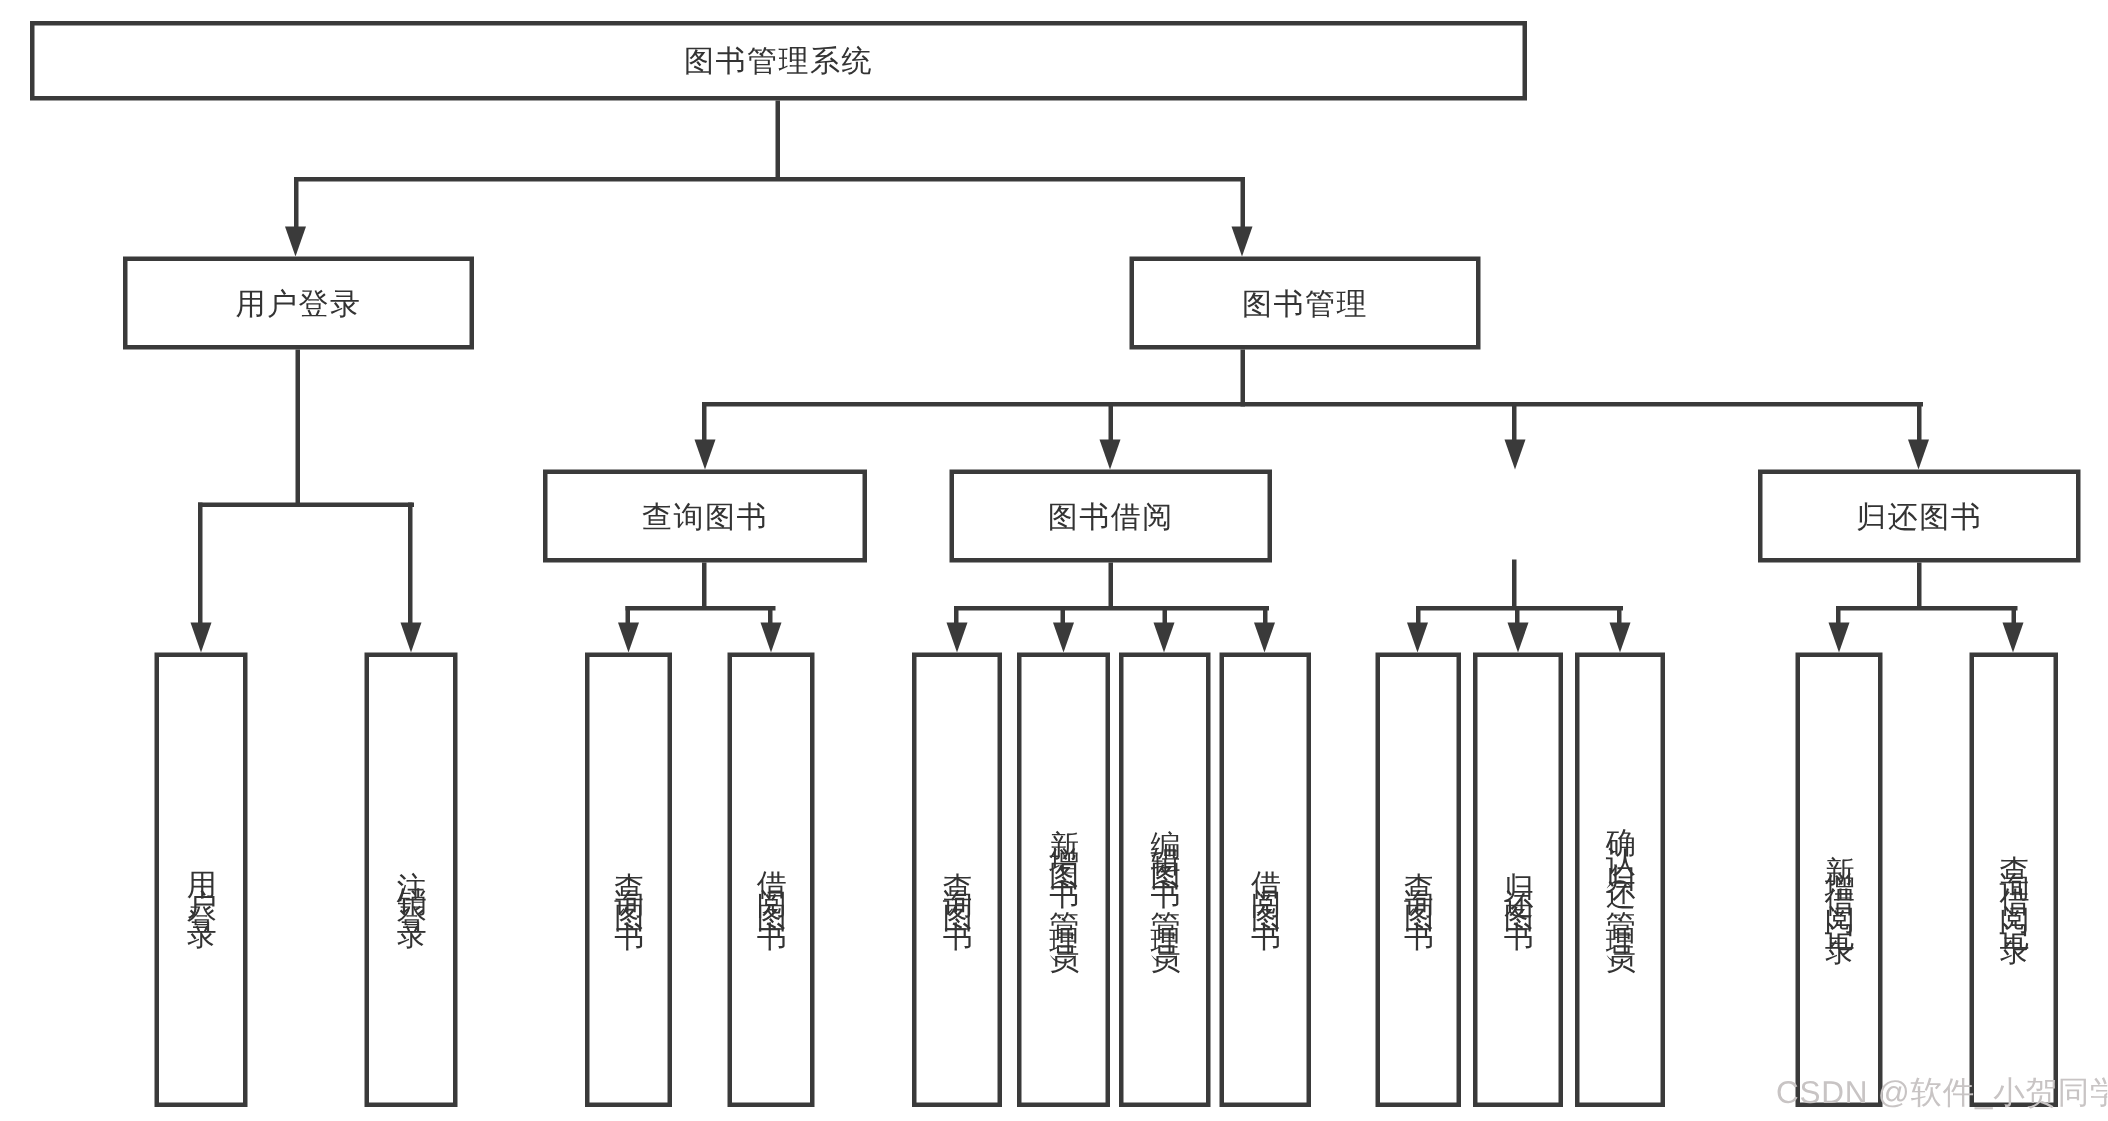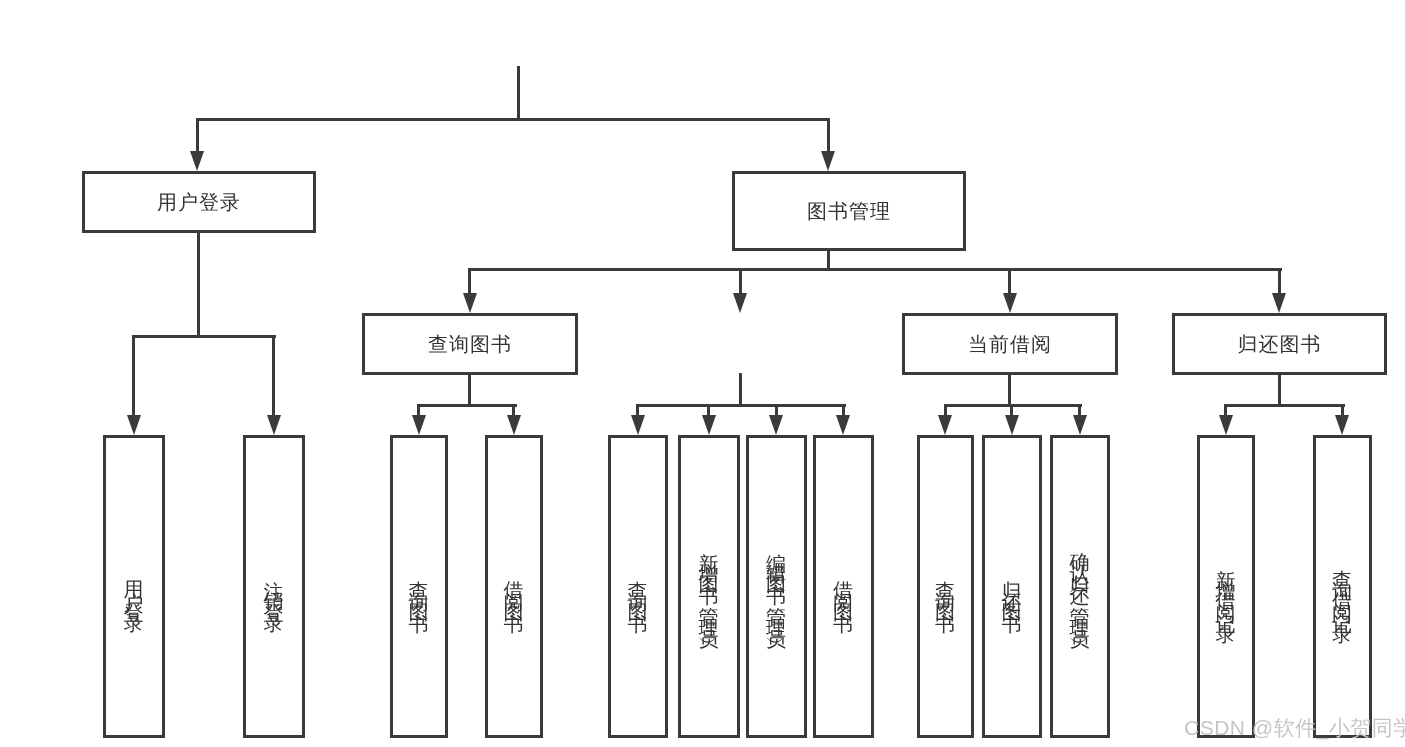--- a/index.html
+++ b/index.html
@@ -29,37 +29,40 @@
     position:absolute; left:1184px; top:714px; z-index:2;
     font-size:21px; color:var(--color-watermark,#c8c4c4); letter-spacing:0.5px;
     white-space:nowrap;
   }
 </style>
 </head>
 <body>
 
 <div class="canvas">
 
+  <div class="box hbox" style="left:20px;top:14px;width:998px;height:53px">
+    <span class="lbl">图书管理系统</span>
+  </div>
 
   <div class="box hbox" style="left:82px;top:171px;width:234px;height:62px">
     <span class="lbl">用户登录</span>
   </div>
 
-  <div class="box hbox" style="left:732px;top:171px;width:234px;height:80px">
+  <div class="box hbox" style="left:753px;top:171px;width:234px;height:62px">
     <span class="lbl">图书管理</span>
   </div>
 
   <div class="box hbox" style="left:362px;top:313px;width:216px;height:62px">
     <span class="lbl">查询图书</span>
   </div>
 
+  <div class="box hbox" style="left:633px;top:313px;width:215px;height:62px">
+    <span class="lbl">图书借阅</span>
+  </div>
 
-  <div class="box hbox" style="left:902px;top:313px;width:216px;height:62px">
-    <span class="lbl">当前借阅</span>
-  </div>
 
   <div class="box hbox" style="left:1172px;top:313px;width:215px;height:62px">
     <span class="lbl">归还图书</span>
   </div>
 
   <div class="box vbox" style="left:103px;top:435px;width:62px;height:303px">
     <span class="lbl">用户登录</span>
   </div>
 
   <div class="box vbox" style="left:243px;top:435px;width:62px;height:303px">

